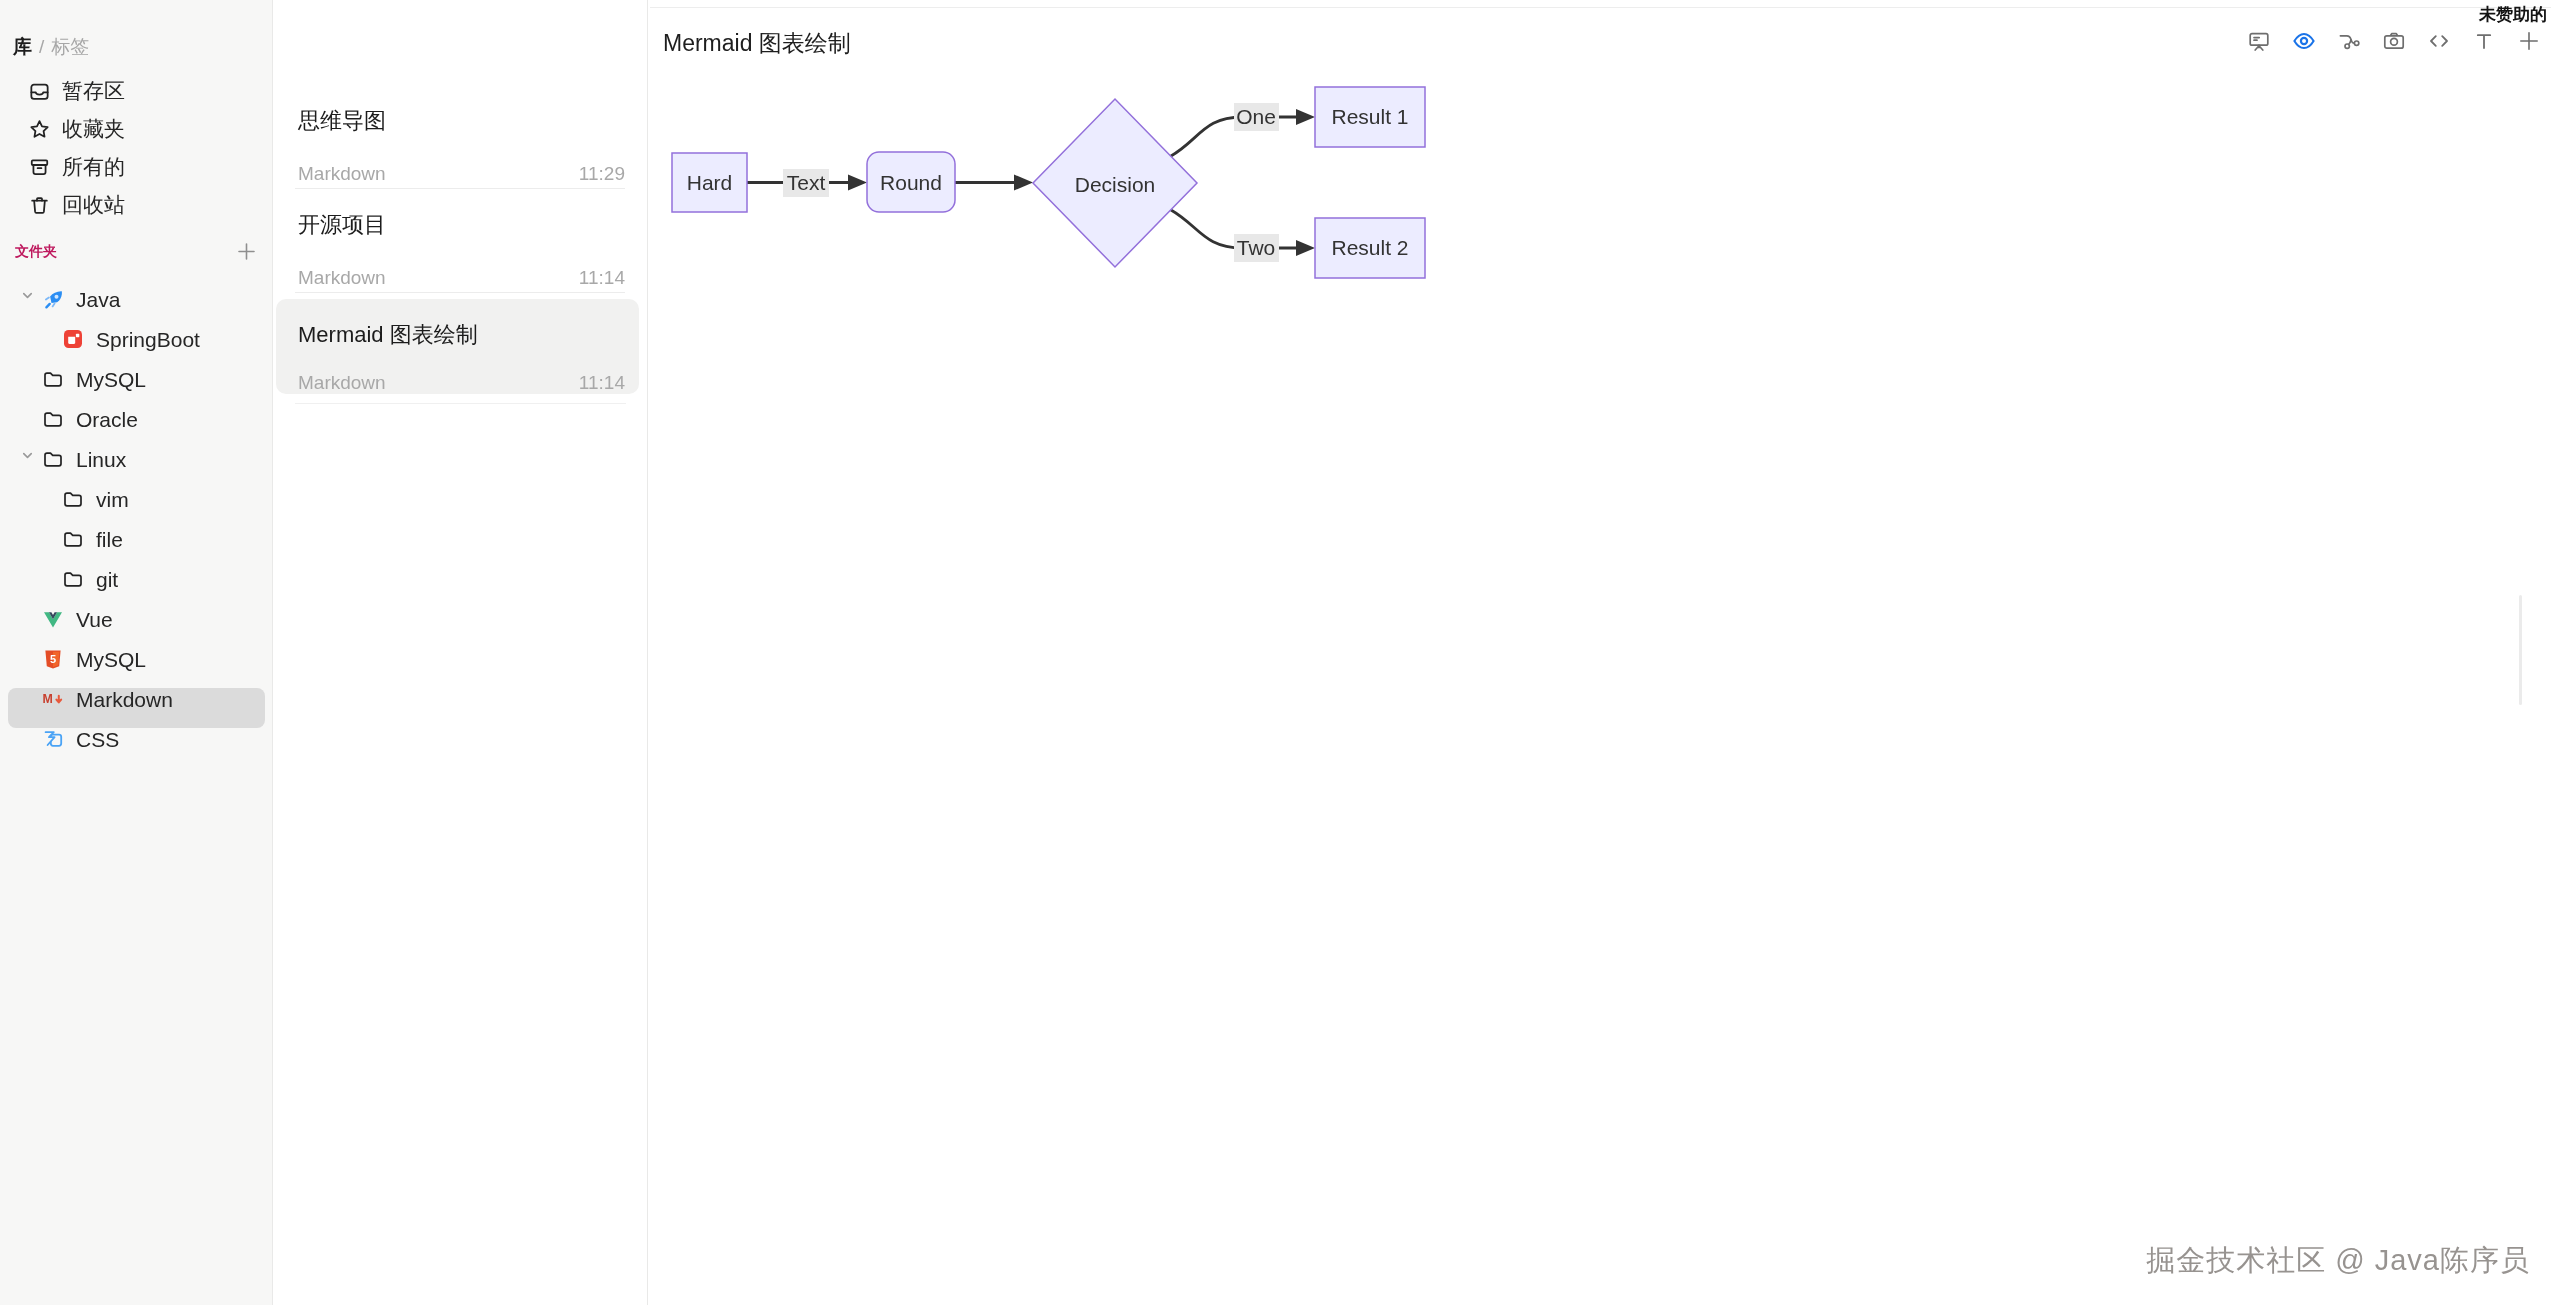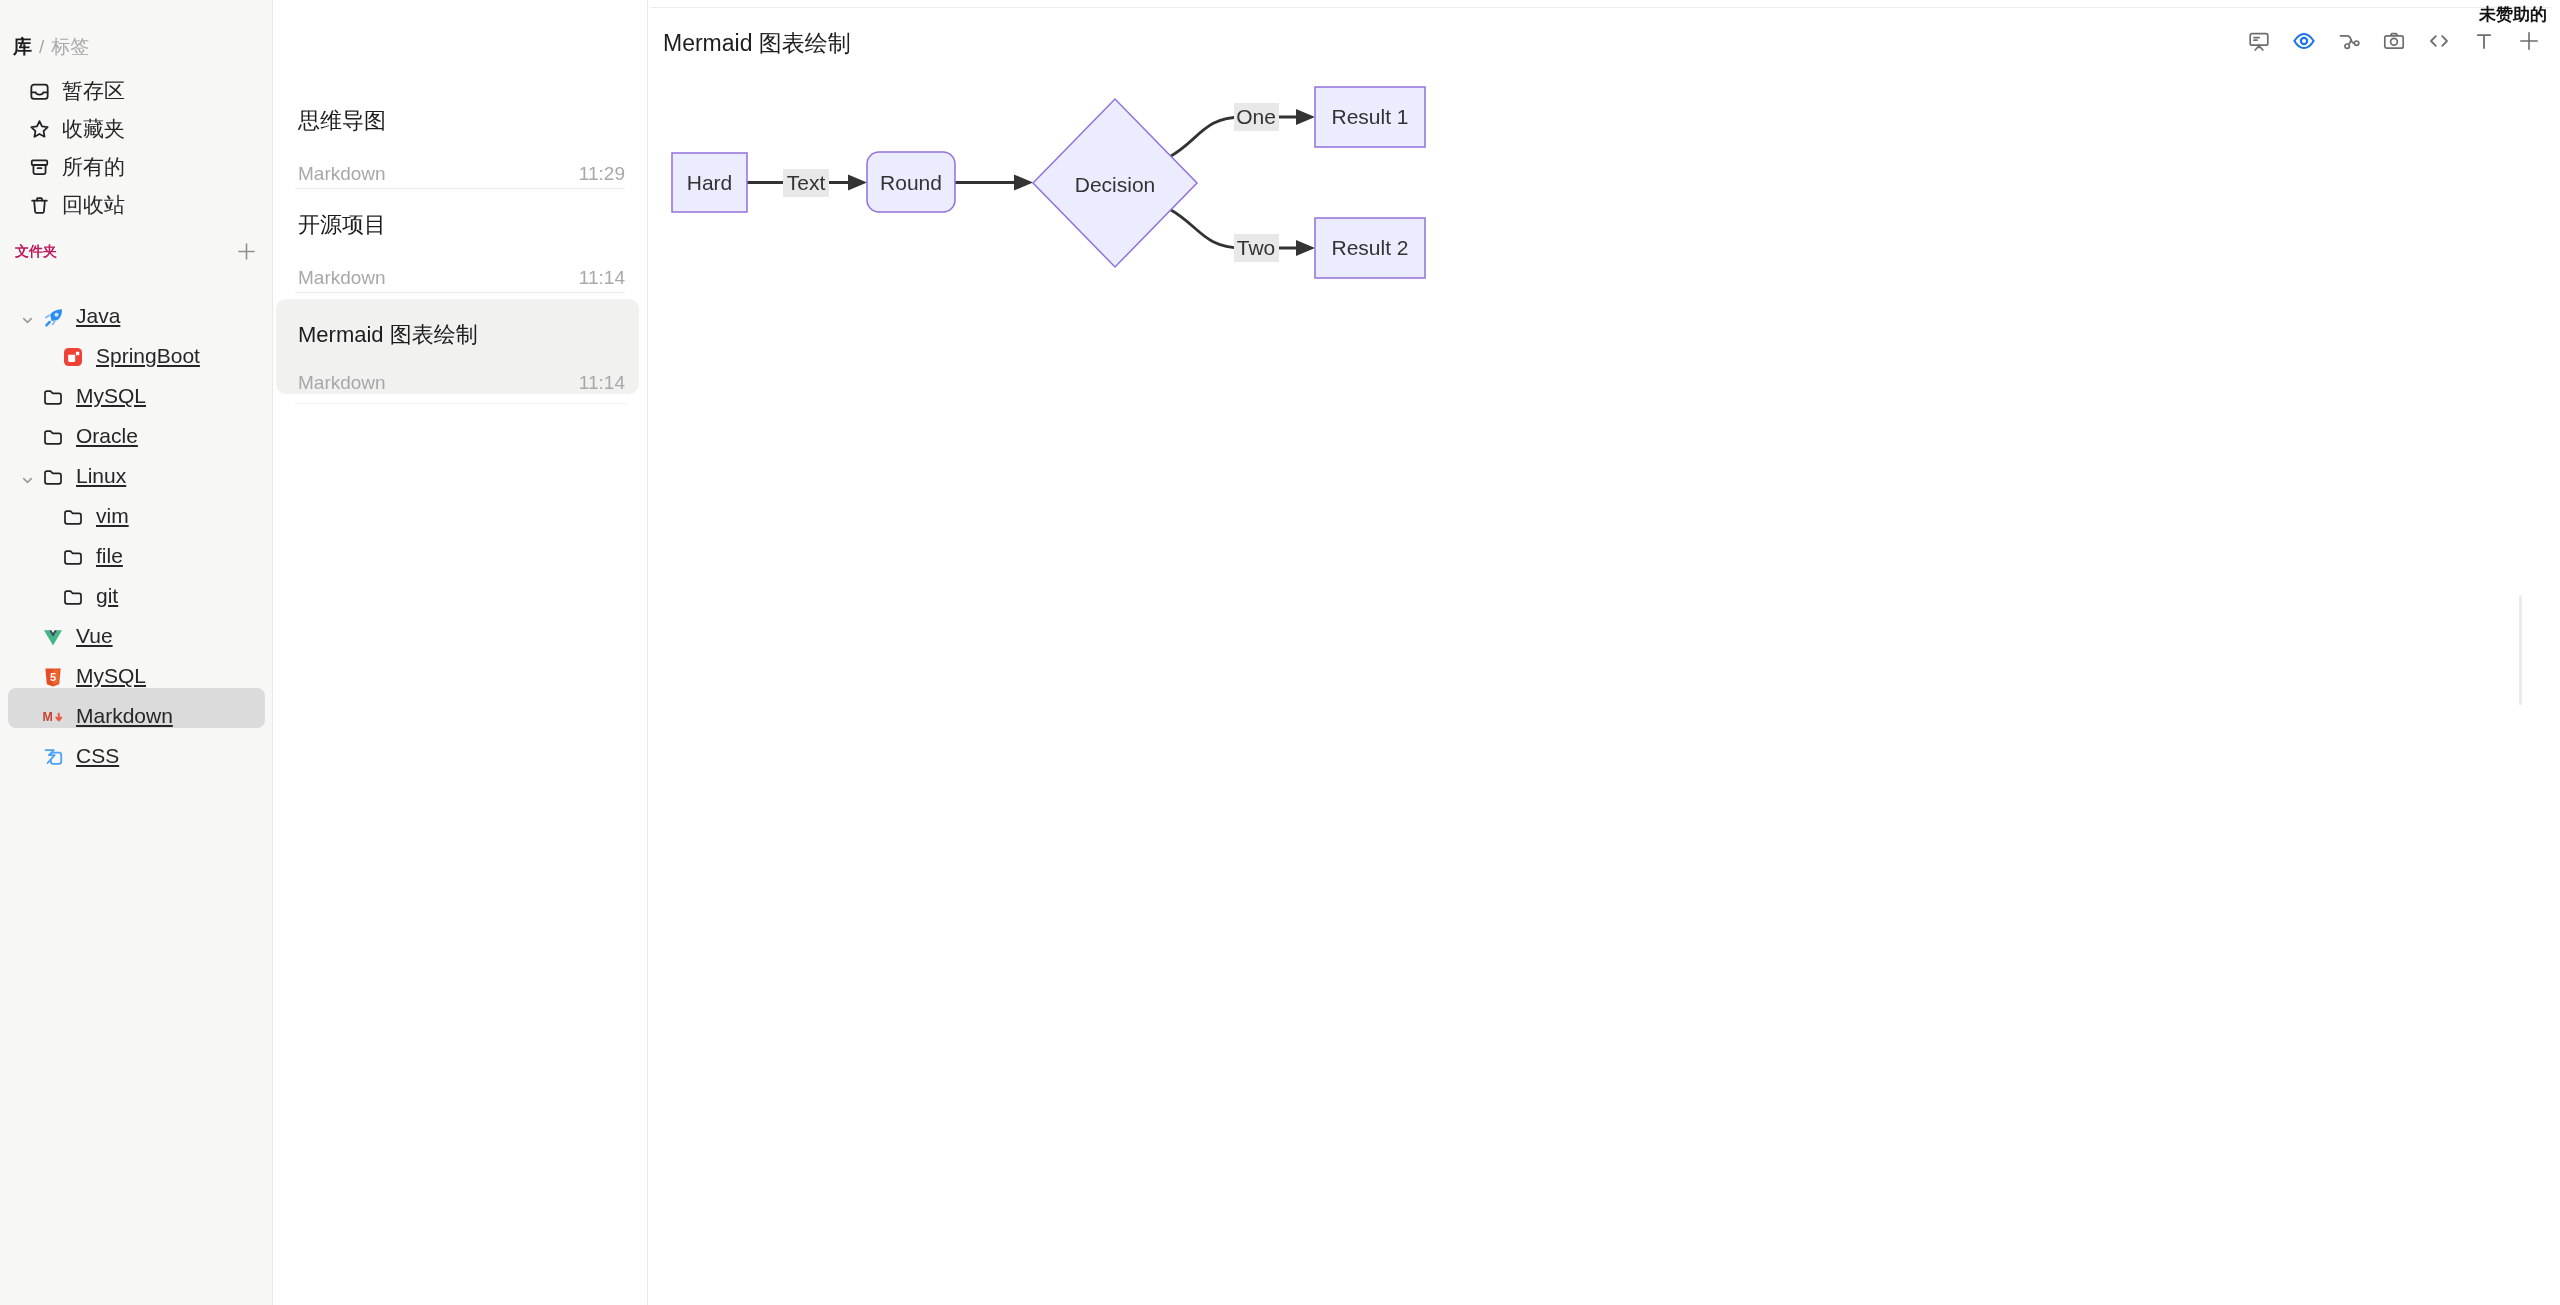--- a/index.html
+++ b/index.html
@@ -21,21 +21,21 @@
   .collections { position:absolute; top:72px; left:0; right:0; }
   .c-row { height:38px; display:flex; align-items:center; padding-left:28px; cursor:default; }
   .c-row svg { width:23px; height:23px; margin-right:11px; flex:none; }
   .c-label { font-size:21px; color:#262626; }
 
   .folders-head { position:absolute; top:242px; left:15px; right:16px;
                   display:flex; align-items:center; justify-content:space-between; }
   .folders-label { font-size:14px; font-weight:700; color:#be185d; }
 
   .tree { position:absolute; top:288px; left:8px; width:257px; }
-  .t-row { height:40px; display:flex; align-items:flex-end; border-radius:8px; padding-left:12px;text-decoration:underline; }
+  .t-row { height:40px; display:flex; align-items:flex-start; border-radius:8px; padding-left:12px; }
   .t-row.child { padding-left:32px; }
   .t-row.selected { background:#dbdbdb; }
   .chev { width:22px; flex:none; display:flex; align-items:center; }
   .t-icon { width:22px; height:22px; margin-right:12px; flex:none; }
   .t-label { font-size:21px; color:#262626; white-space:nowrap; }
 
   
   .notes { position:absolute; left:274px; top:0; width:374px; height:1305px;
            background:#fff; border-right:1px solid #e9e9e8; }
   .search-row { position:absolute; top:0; left:0; right:0; height:75px; border-bottom:1px solid #ececec; }
@@ -355,13 +355,14 @@
       <text x="59.5" y="110">Hard</text>
       <text x="261" y="110">Round</text>
       <text x="465" y="112">Decision</text>
       <text x="720" y="44">Result 1</text>
       <text x="720" y="175">Result 2</text>
     </g>
   </svg>
 
   <div class="scroll-thumb"></div>
 
+  <div class="watermark">掘金技术社区 @ Java陈序员</div>
 </div>
 
 </body></html>

